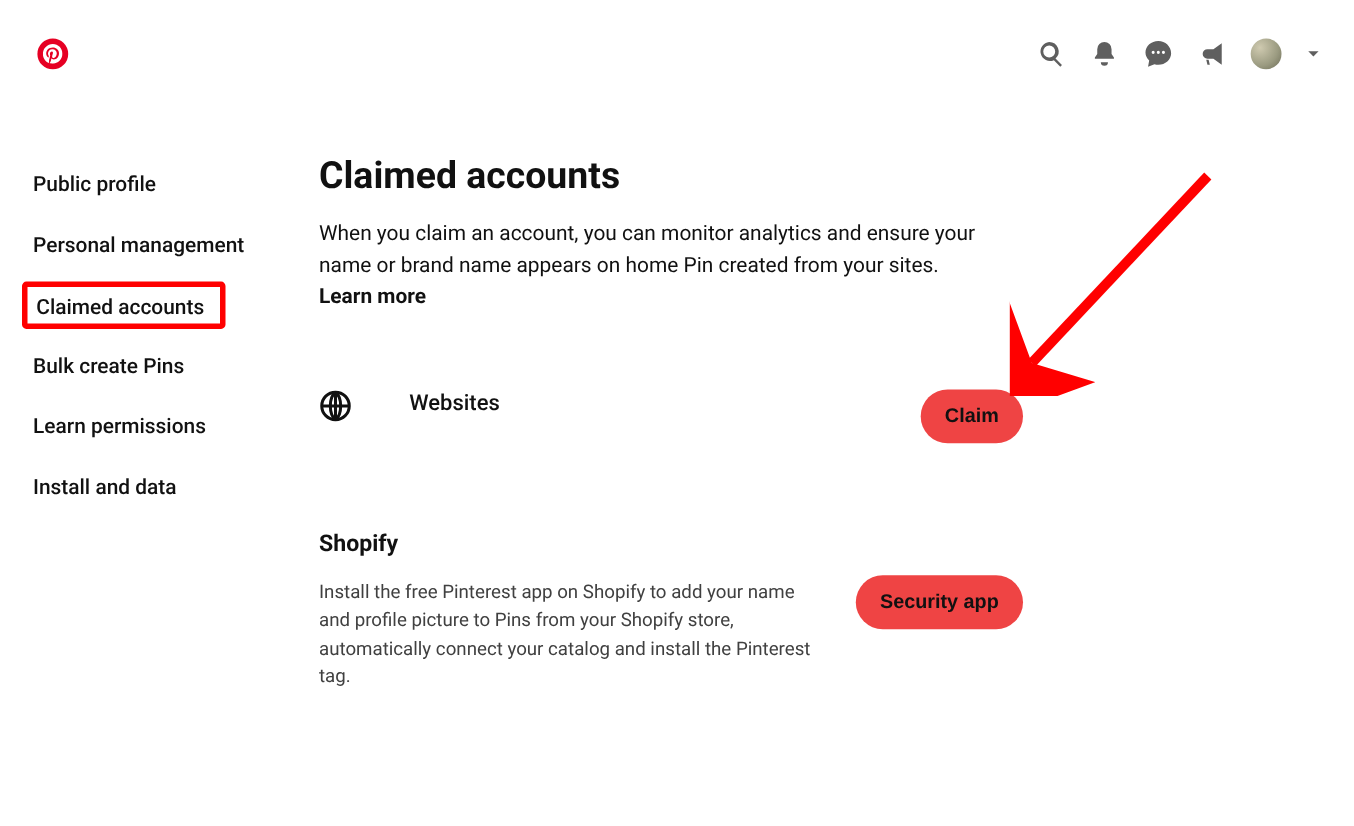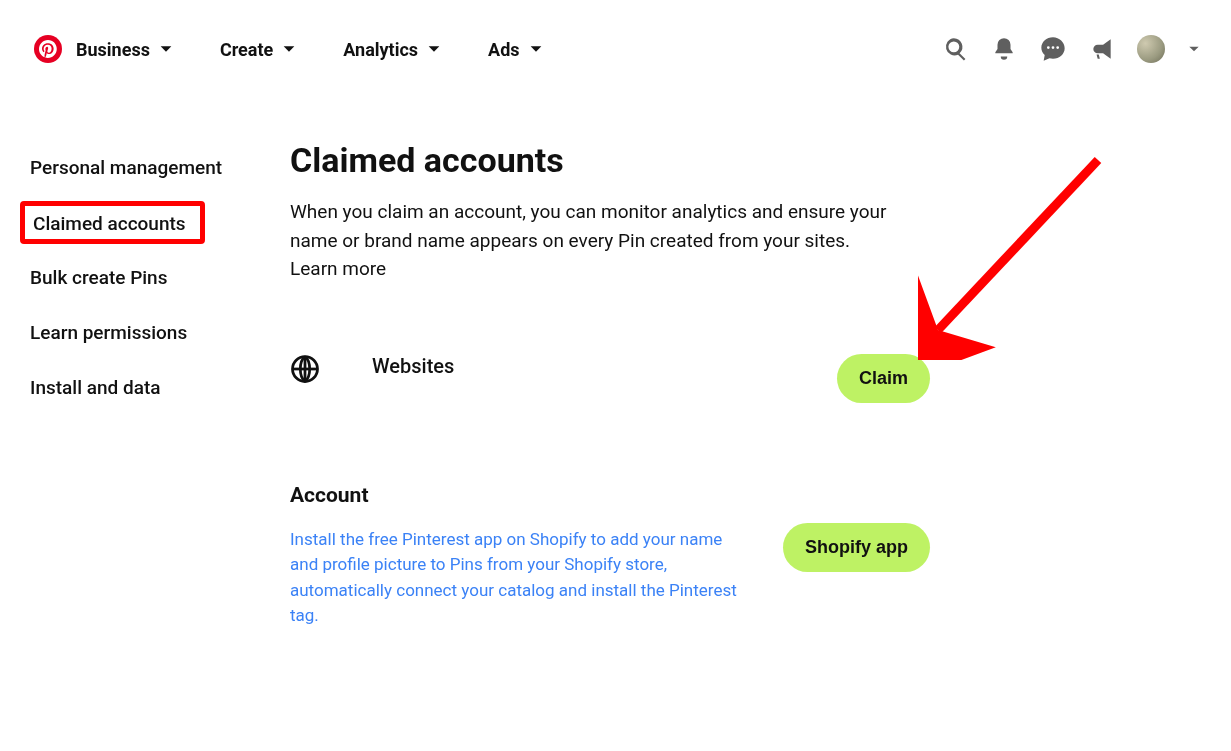--- a/index.html
+++ b/index.html
@@ -84,38 +84,38 @@
     font-weight: 700;
     margin-bottom: 18px;
   }
   .page-desc {
     font-size: 19px;
     line-height: 1.5;
     color: #111;
     max-width: 600px;
   }
   .page-desc .learn {
-    font-weight: 400;
+    font-weight: 700;
     text-align: right;
   }
 
   .section-row {
     display: flex;
     align-items: flex-start;
     margin-top: 70px;
     gap: 28px;
   }
   .globe { margin-right: 24px; }
   .section-label {
     font-size: 20px;
     font-weight: 500;
     flex: 1;
   }
   .pill-btn {
-    background: #bef264;
+    background: #ef4444;
     border: none;
     border-radius: 28px;
     padding: 14px 22px;
     font-size: 18px;
     font-weight: 600;
     color: #111;
     cursor: pointer;
   }
   .shopify-block {
     margin-top: 80px;
@@ -125,65 +125,39 @@
   }
   .shopify-text { flex:1; }
   .shopify-title {
     font-size: 21px;
     font-weight: 700;
     margin-bottom: 20px;
   }
   .shopify-desc {
     font-size: 17px;
     line-height: 1.5;
-    color: #3b82f6;
+    color: #404040;
     max-width: 470px;
   }
 
   
   .arrow-annot {
     position: absolute;
     pointer-events: none;
   }
 </style>
 </head>
 <body>
 
 <div class="header">
   <div class="logo">
     <svg width="18" height="18" viewBox="0 0 24 24">
       <path fill="#fff" d="M12 0C5.4 0 0 5.4 0 12c0 5 3.1 9.3 7.5 11-.1-.9-.2-2.4 0-3.4.2-.9 1.4-5.8 1.4-5.8s-.4-.7-.4-1.8c0-1.7 1-3 2.2-3 1 0 1.5.8 1.5 1.7 0 1-.7 2.6-1 4-.3 1.2.6 2.2 1.8 2.2 2.2 0 3.8-2.3 3.8-5.6 0-2.9-2.1-5-5.1-5-3.5 0-5.5 2.6-5.5 5.3 0 1 .4 2.2.9 2.8.1.1.1.2.1.3-.1.4-.3 1.2-.3 1.4-.1.2-.2.3-.4.2-1.5-.7-2.5-2.9-2.5-4.7 0-3.8 2.8-7.3 8-7.3 4.2 0 7.5 3 7.5 7 0 4.2-2.6 7.5-6.3 7.5-1.2 0-2.4-.6-2.8-1.4 0 0-.6 2.3-.7 2.9-.3 1-1 2.3-1.5 3.1 1.1.3 2.3.5 3.5.5 6.6 0 12-5.4 12-12S18.6 0 12 0z"></path>
     </svg>
   </div>
-  <div class="nav-group">
-    <div class="nav-item">
-      <span>Business</span>
-      <svg class="chev" width="16" height="16" viewBox="0 0 24 24">
-          <path fill="#111" d="M12 16L4 8h16z"></path>
-        </svg>
-    </div>
-    <div class="nav-item">
-      <span>Create</span>
-      <svg class="chev" width="16" height="16" viewBox="0 0 24 24">
-          <path fill="#111" d="M12 16L4 8h16z"></path>
-        </svg>
-    </div>
-    <div class="nav-item">
-      <span>Analytics</span>
-      <svg class="chev" width="16" height="16" viewBox="0 0 24 24">
-          <path fill="#111" d="M12 16L4 8h16z"></path>
-        </svg>
-    </div>
-    <div class="nav-item">
-      <span>Ads</span>
-      <svg class="chev" width="16" height="16" viewBox="0 0 24 24">
-          <path fill="#111" d="M12 16L4 8h16z"></path>
-        </svg>
-    </div>
-  </div>
   <div class="header-right">
     <div class="icon-btn">
       <svg width="26" height="26" viewBox="0 0 24 24">
           <path fill="#5f5f5f" d="M10 2a8 8 0 015.3 13.9l5.4 5.4-1.4 1.4-5.4-5.4A8 8 0 1110 2zm0 3a5 5 0 100 10 5 5 0 000-10z"></path>
         </svg>
     </div>
     <div class="icon-btn">
       <svg width="26" height="26" viewBox="0 0 24 24">
           <path fill="#5f5f5f" d="M12 2a6 6 0 00-6 6v4l-2 3v1h16v-1l-2-3V8a6 6 0 00-6-6zm0 20a3 3 0 003-3H9a3 3 0 003 3z"></path>
         </svg>
@@ -200,53 +174,54 @@
     </div>
     <div class="avatar"></div>
     <svg class="mini-chev" width="14" height="14" viewBox="0 0 24 24">
         <path fill="#5f5f5f" d="M12 16L4 8h16z"></path>
       </svg>
   </div>
 </div>
 
 <div class="content">
   <div class="sidebar">
+    <div class="side-item">Public profile</div>
     <div class="side-item">Personal management</div>
     <div class="side-item active-wrap">
       <span class="active-text">Claimed accounts</span>
     </div>
     <div class="side-item">Bulk create Pins</div>
     <div class="side-item">Learn permissions</div>
     <div class="side-item">Install and data</div>
   </div>
 
   <div class="main">
     <h1 class="page-title">Claimed accounts</h1>
     <p class="page-desc">
-      <span>When you claim an account, you can monitor analytics and ensure your name or brand name appears on every Pin created from your sites. </span><a class="learn">Learn more</a>
+      <span>When you claim an account, you can monitor analytics and ensure your name or brand name appears on home Pin created from your sites. </span><a class="learn">Learn more</a>
     </p>
 
     <div class="section-row">
       <svg class="globe" width="30" height="30" viewBox="0 0 24 24">
         <circle cx="12" cy="12" r="10" stroke="#111" stroke-width="2.2" fill="none"></circle>
         <line x1="2" y1="12" x2="22" y2="12" stroke="#111" stroke-width="2.2"></line>
         <line x1="12" y1="2" x2="12" y2="22" stroke="#111" stroke-width="2.2"></line>
         <path d="M12 2 C7 6 7 18 12 22" stroke="#111" stroke-width="2.2" fill="none"></path>
         <path d="M12 2 C17 6 17 18 12 22" stroke="#111" stroke-width="2.2" fill="none"></path>
       </svg>
       <div class="section-label">Websites</div>
       <button class="pill-btn">Claim</button>
     </div>
 
     <div class="shopify-block">
       <div class="shopify-text">
-        <div class="shopify-title">Account</div>
+        <div class="shopify-title">Shopify</div>
         <div class="shopify-desc">Install the free Pinterest app on Shopify to add your name and profile picture to Pins from your Shopify store, automatically connect your catalog and install the Pinterest tag.</div>
       </div>
-      <button class="pill-btn" style="margin-top:40px">Shopify app</button>
+      <button class="pill-btn" style="margin-top:40px">Security app</button>
     </div>
   </div>
 </div>
 
 <svg class="arrow-annot" style="left:918px; top:150px;" width="200" height="210">
   <defs>
     <marker id="ah" markerWidth="14" markerHeight="14" refX="3" refY="6" orient="auto">
       <path d="M0,0 L12,6 L0,12 L3,6 Z" fill="#ff0000"></path>
     </marker>
   </defs>

